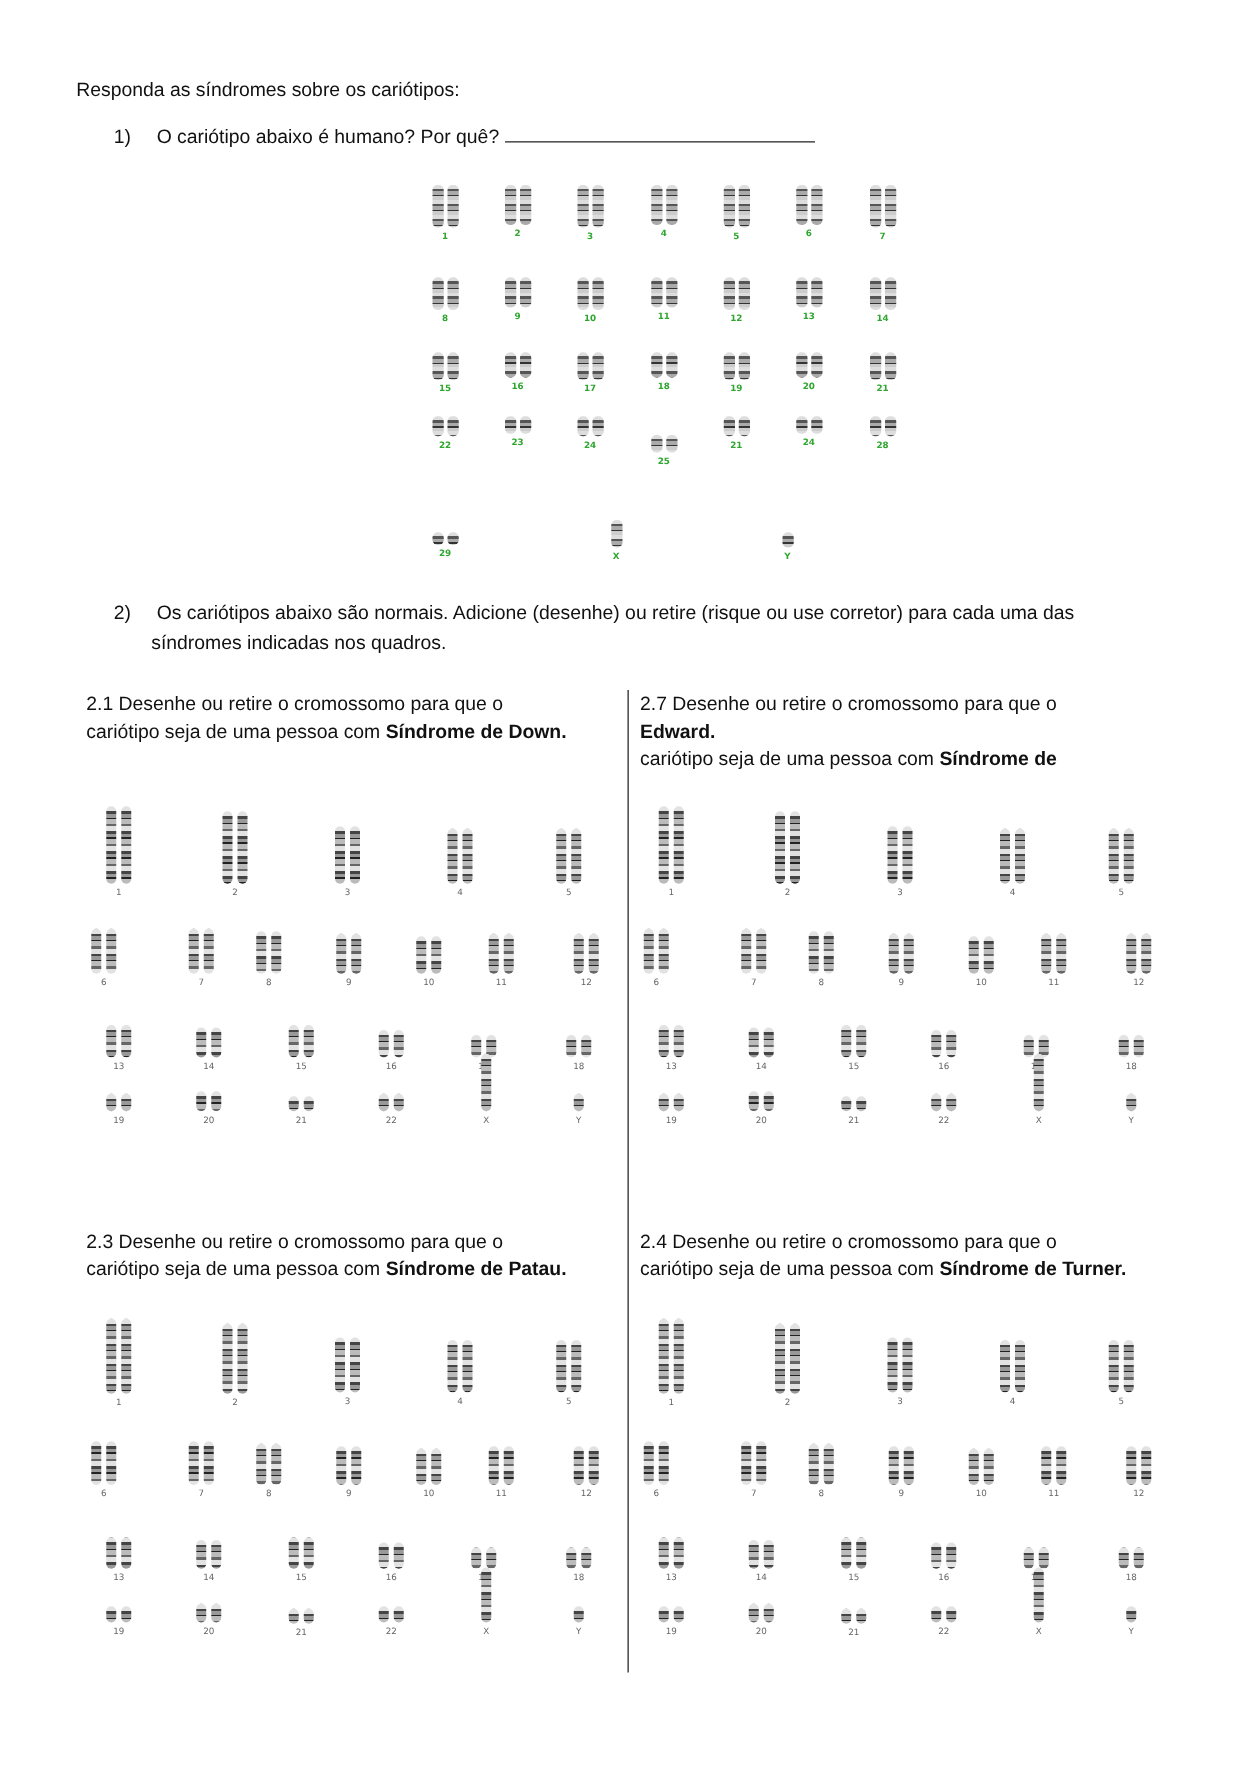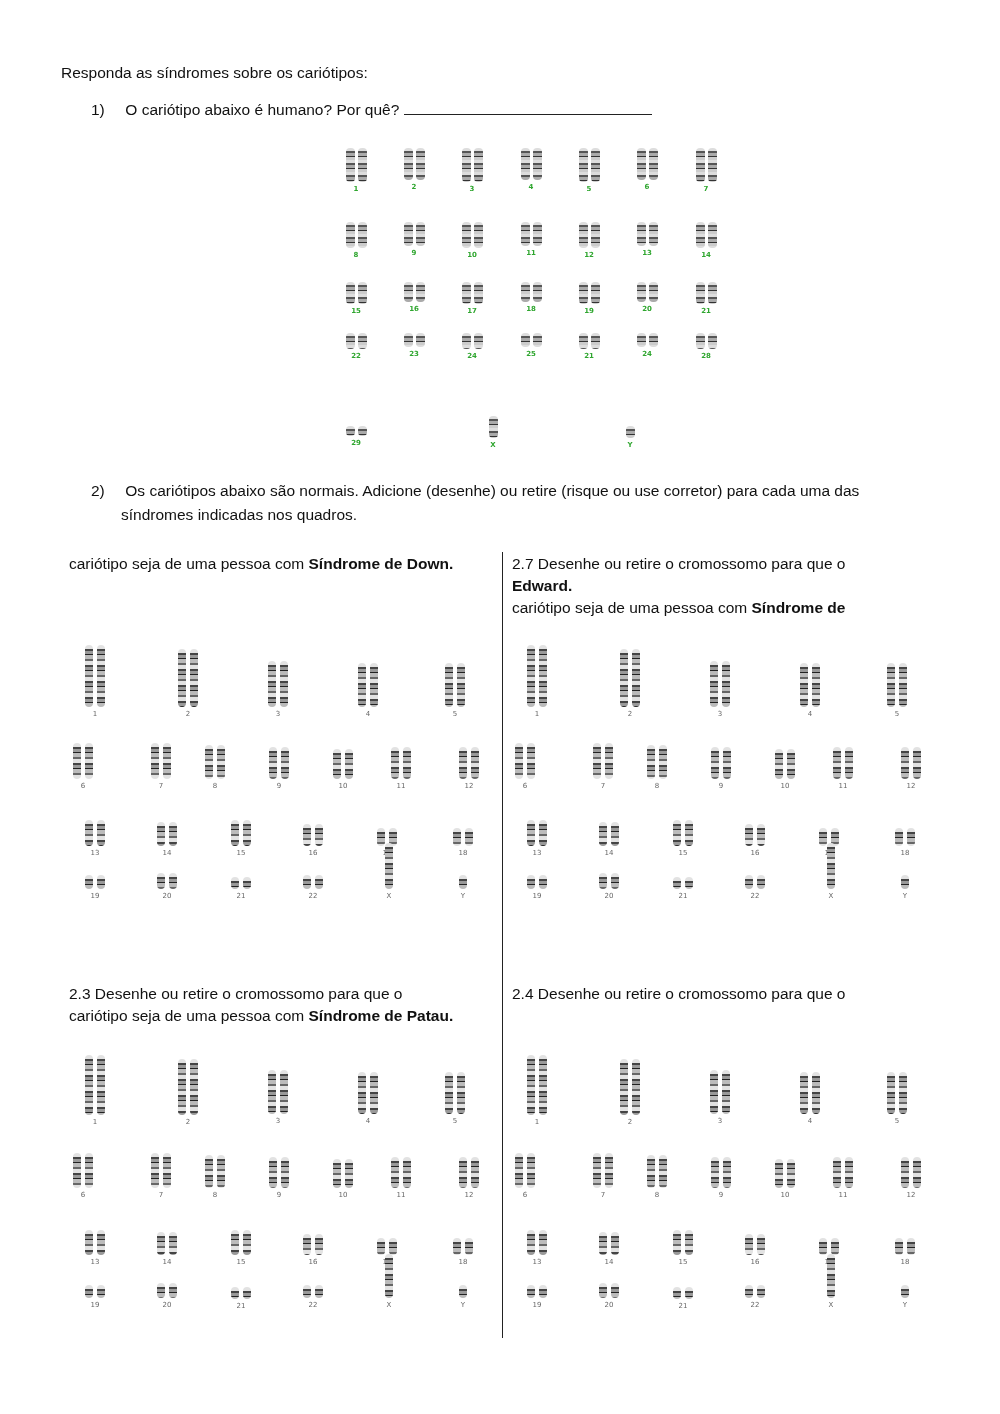--- a/index.html
+++ b/index.html
@@ -199,21 +199,21 @@
       </div>
       <div class="k1-lbl" style="color: rgb(47, 166, 47);">23</div>
     </div>
     <div class="k1-cell" style="left: 452px; top: 333px;">
       <div class="k1-pair">
         <div class="k1-chr" style="height:16px"></div>
         <div class="k1-chr" style="height:16px"></div>
       </div>
       <div class="k1-lbl" style="color: rgb(47, 166, 47);">24</div>
     </div>
-    <div class="k1-cell" style="left: 511px; top: 333px;">
+    <div class="k1-cell" style="left: 511px; top: 348px;">
       <div class="k1-pair">
         <div class="k1-chr" style="height:14px"></div>
         <div class="k1-chr" style="height:14px"></div>
       </div>
       <div class="k1-lbl" style="color: rgb(47, 166, 47);">25</div>
     </div>
     <div class="k1-cell" style="left: 569px; top: 333px;">
       <div class="k1-pair">
         <div class="k1-chr" style="height:16px"></div>
         <div class="k1-chr" style="height:16px"></div>
@@ -255,33 +255,35 @@
     </div>
   </div>
 
 <div class="txt" style="left:91px; top:480px;">
   <span class="q-num">2)</span>
   <span>Os cariótipos abaixo são normais. Adicione (desenhe) ou retire (risque ou use corretor) para cada uma das</span>
 </div>
 <div class="txt" style="left:121px; top:504px;">síndromes indicadas nos quadros.</div>
 
 <div class="txt" style="left:69px; top:553px;">
+  <div>2.1 Desenhe ou retire o cromossomo para que o</div>
   <div><span>cariótipo seja de uma pessoa com </span><b>Síndrome de Down.</b></div>
 </div>
 <div class="txt" style="left:512px; top:553px;">
   <div>2.7 Desenhe ou retire o cromossomo para que o</div>
   <div><b>Edward.</b></div>
   <div><span>cariótipo seja de uma pessoa com </span><b>Síndrome de</b></div>
 </div>
 <div class="txt" style="left:69px; top:983px;">
   <div>2.3 Desenhe ou retire o cromossomo para que o</div>
   <div><span>cariótipo seja de uma pessoa com </span><b>Síndrome de Patau.</b></div>
 </div>
 <div class="txt" style="left:512px; top:983px;">
   <div>2.4 Desenhe ou retire o cromossomo para que o</div>
+  <div><span>cariótipo seja de uma pessoa com </span><b>Síndrome de Turner.</b></div>
 </div>
 
 <div class="divider"></div>
 
 <div class="kbox" id="hk0" style="left:65px; top:640px; height:300px;">
     <div class="hk-cell" style="left: 12px; top: 5px; width: 36px;">
       <div class="hk-pair">
         <div class="hk-chr" style="height:62px"></div>
         <div class="hk-chr" style="height:62px"></div>
       </div>

